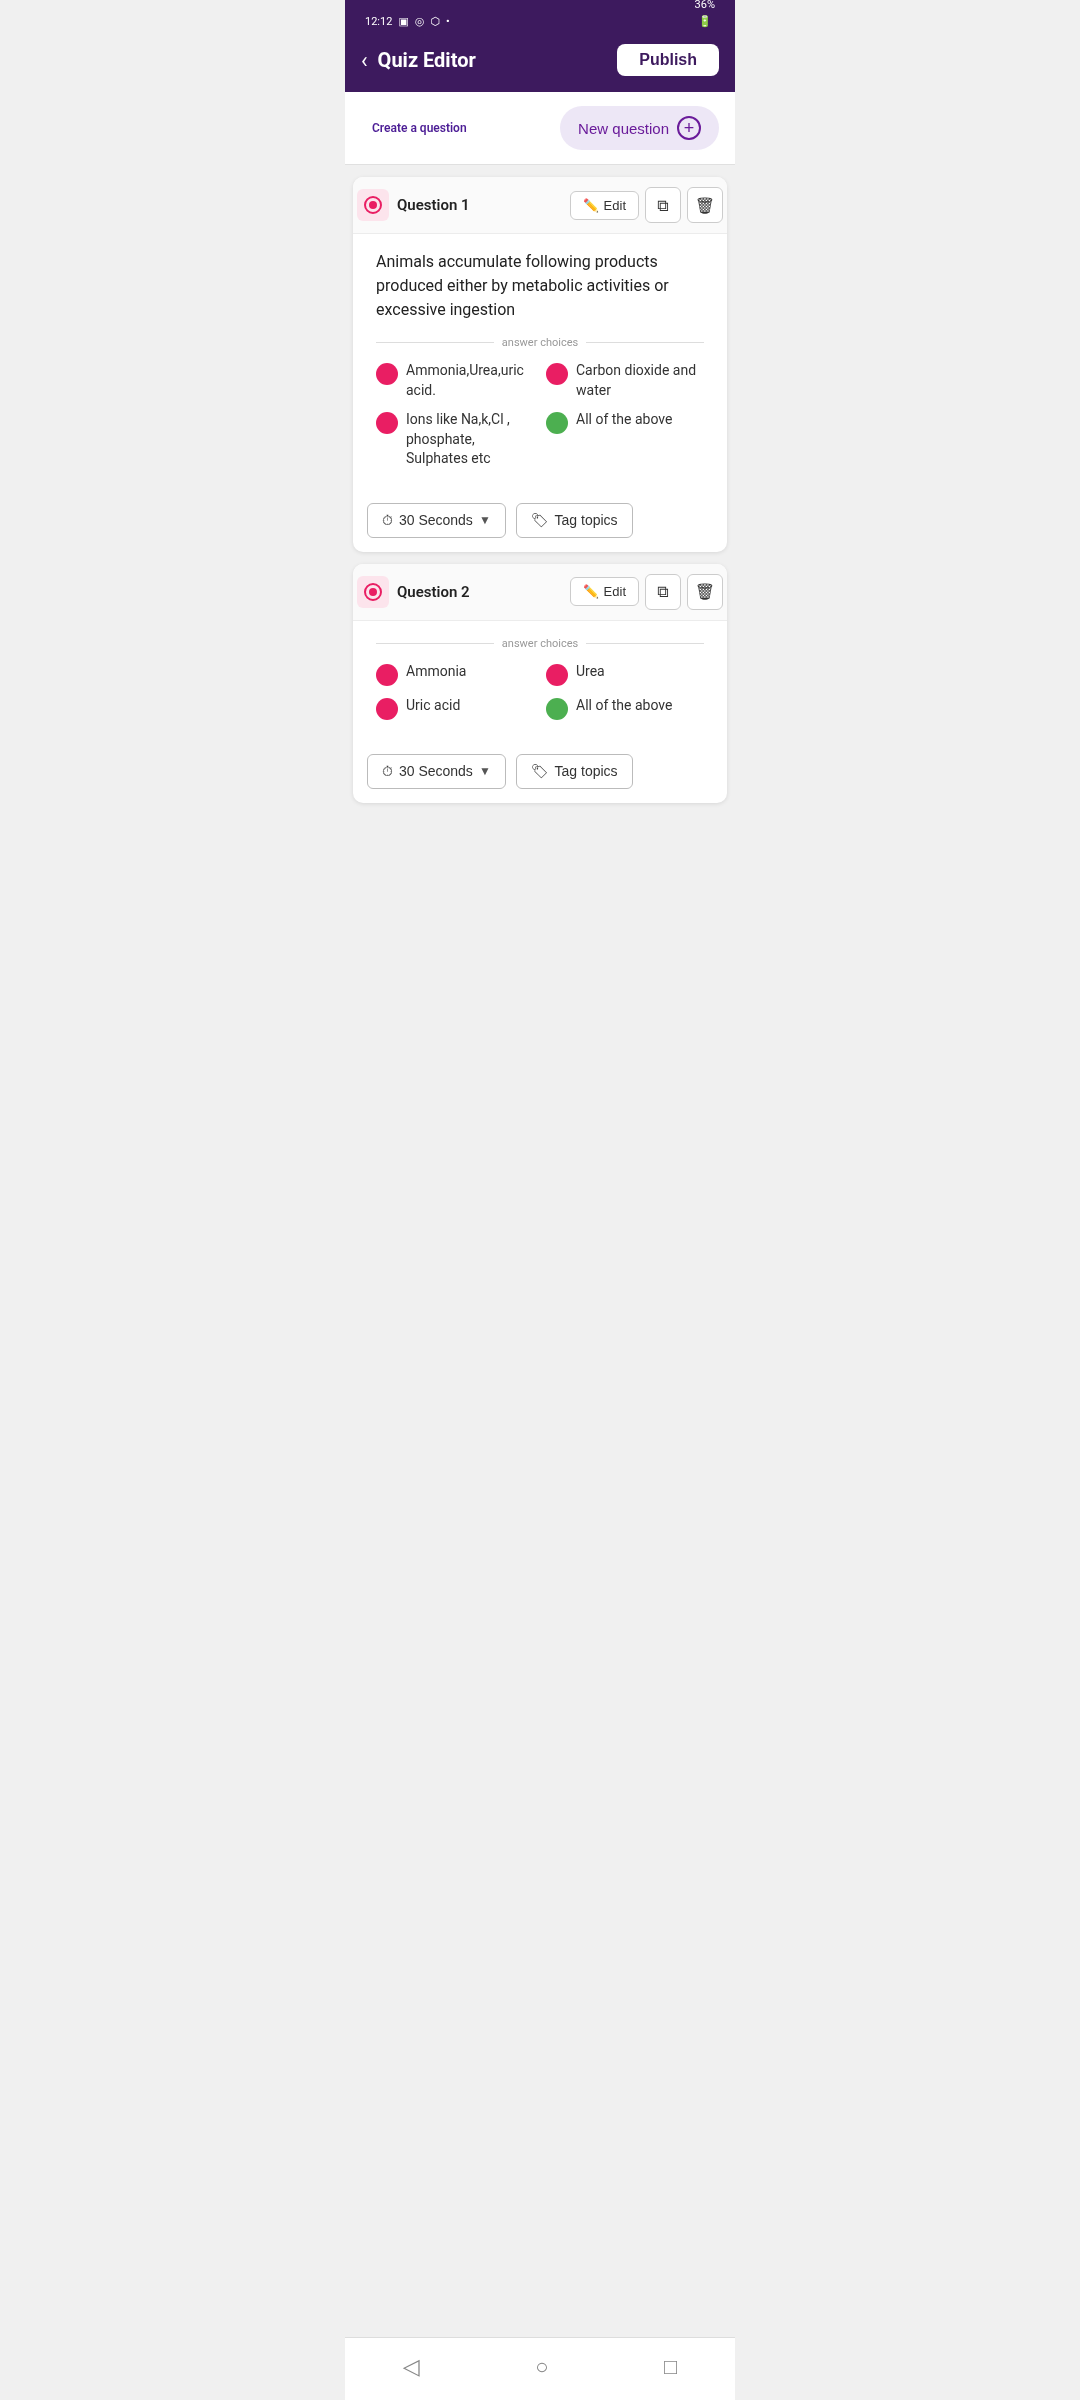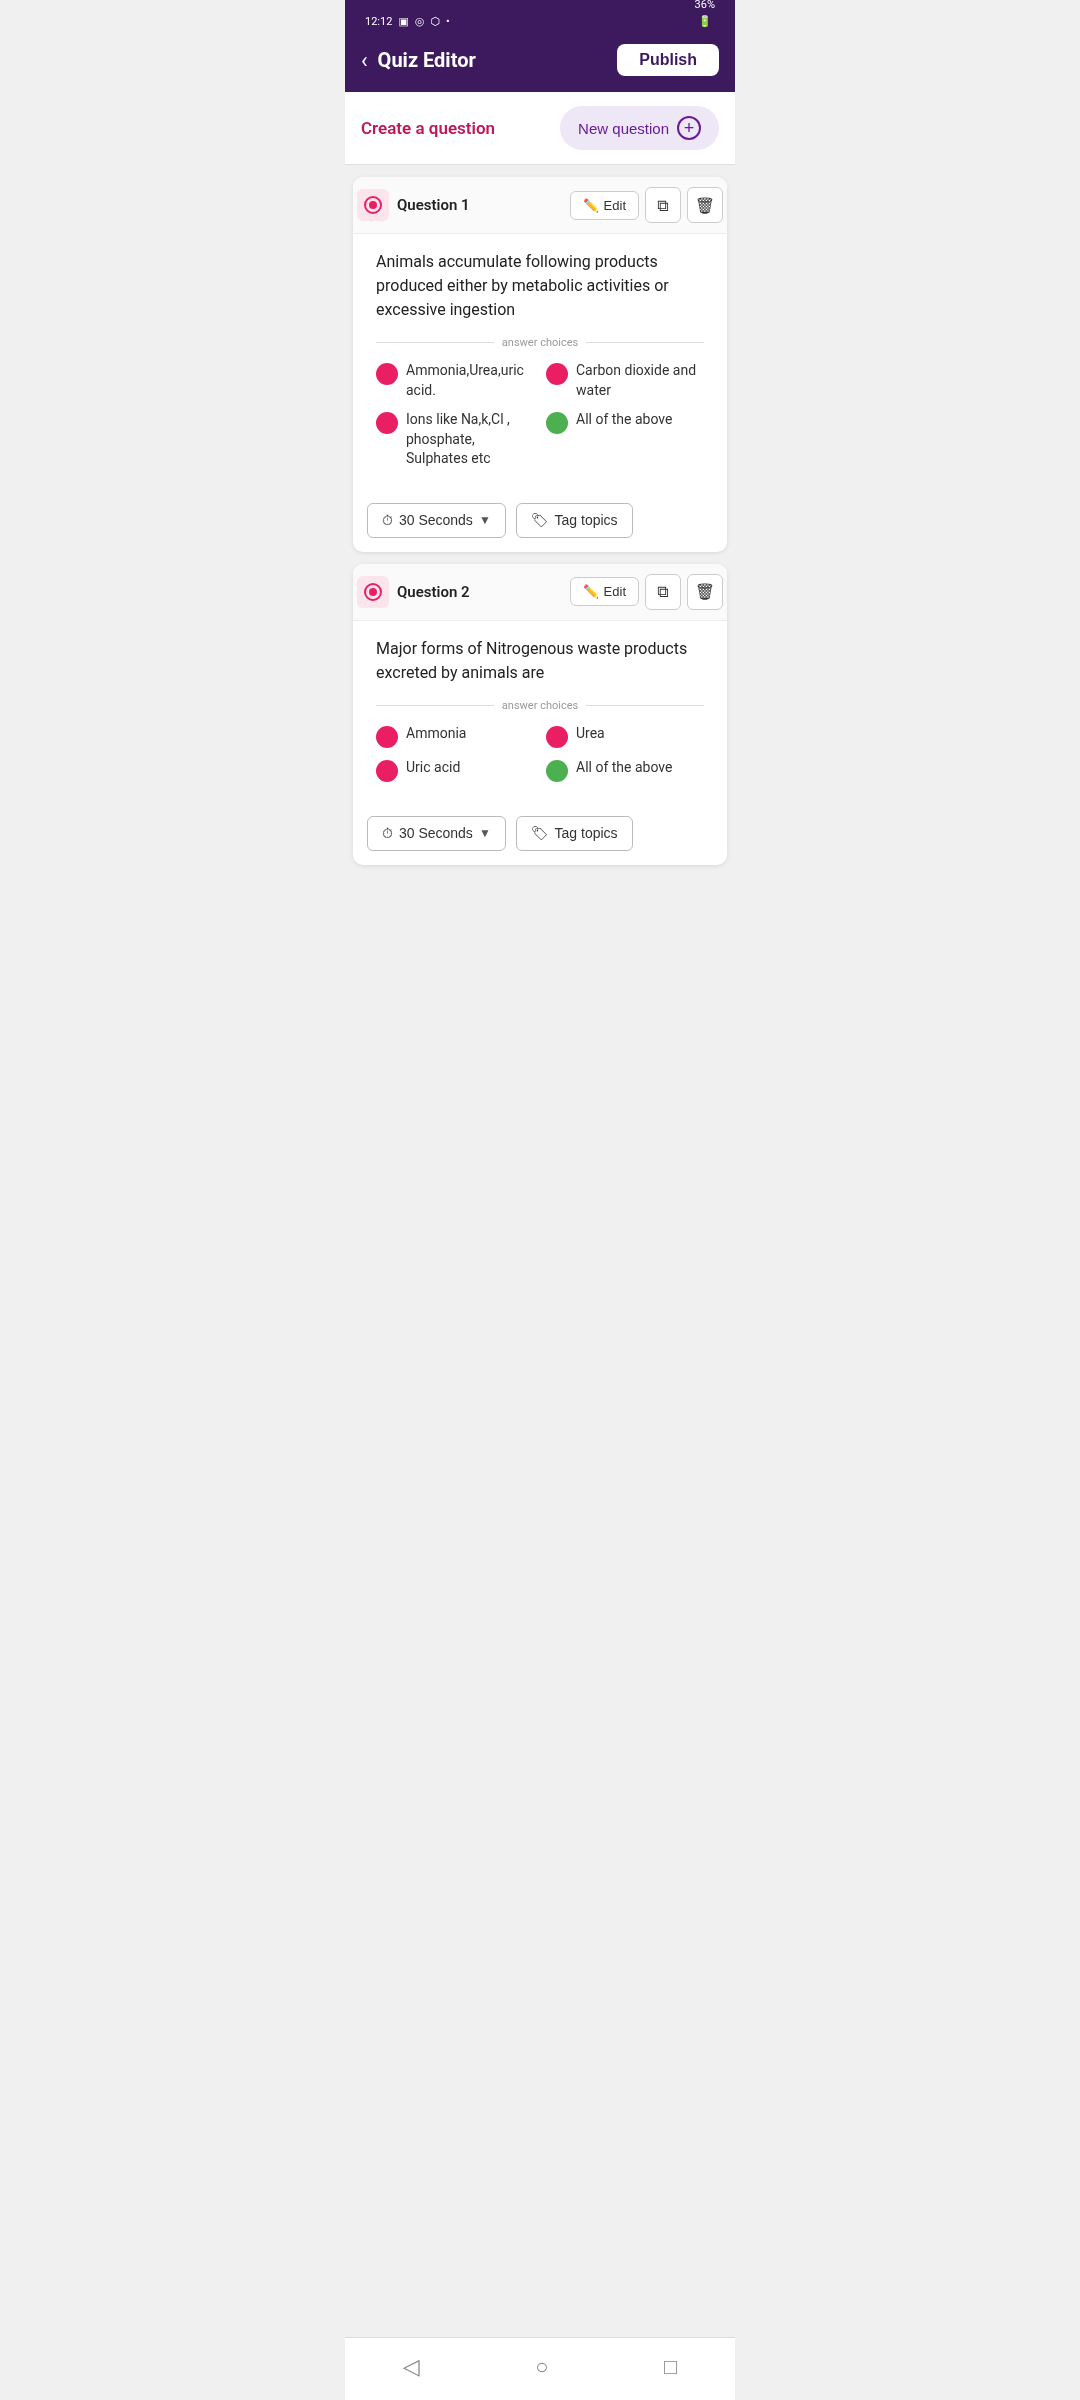--- a/index.html
+++ b/index.html
@@ -66,23 +66,24 @@
     
     .create-bar {
       background: white;
       display: flex;
       align-items: center;
       justify-content: space-between;
       padding: 14px 16px;
       border-bottom: 1px solid #e0e0e0;
     }
     .create-label {
-      font-size: 17px;
+      font-size: 12px;
       font-weight: 600;
-      color: #be185d;
+      color: #4c1d95;
+      margin-left: 11px;
     }
     .new-question-btn {
       background: #ede7f6;
       border: none;
       border-radius: 24px;
       padding: 10px 18px;
       display: flex;
       align-items: center;
       gap: 8px;
       cursor: pointer;
@@ -391,21 +392,20 @@
         </button>
         <div class="icon-btn">
           <span>⧉</span>
         </div>
         <div class="icon-btn">
           <span>🗑</span>
         </div>
       </div>
     </div>
     <div class="question-body">
-      <p class="question-text">Major forms of Nitrogenous waste products excreted by animals are</p>
       <div class="answer-choices-label">answer choices</div>
       <div class="choices-grid">
         <div class="choice-item">
           <div class="choice-dot red"></div>
           <span class="choice-text">Ammonia</span>
         </div>
         <div class="choice-item">
           <div class="choice-dot red"></div>
           <span class="choice-text">Urea</span>
         </div>

